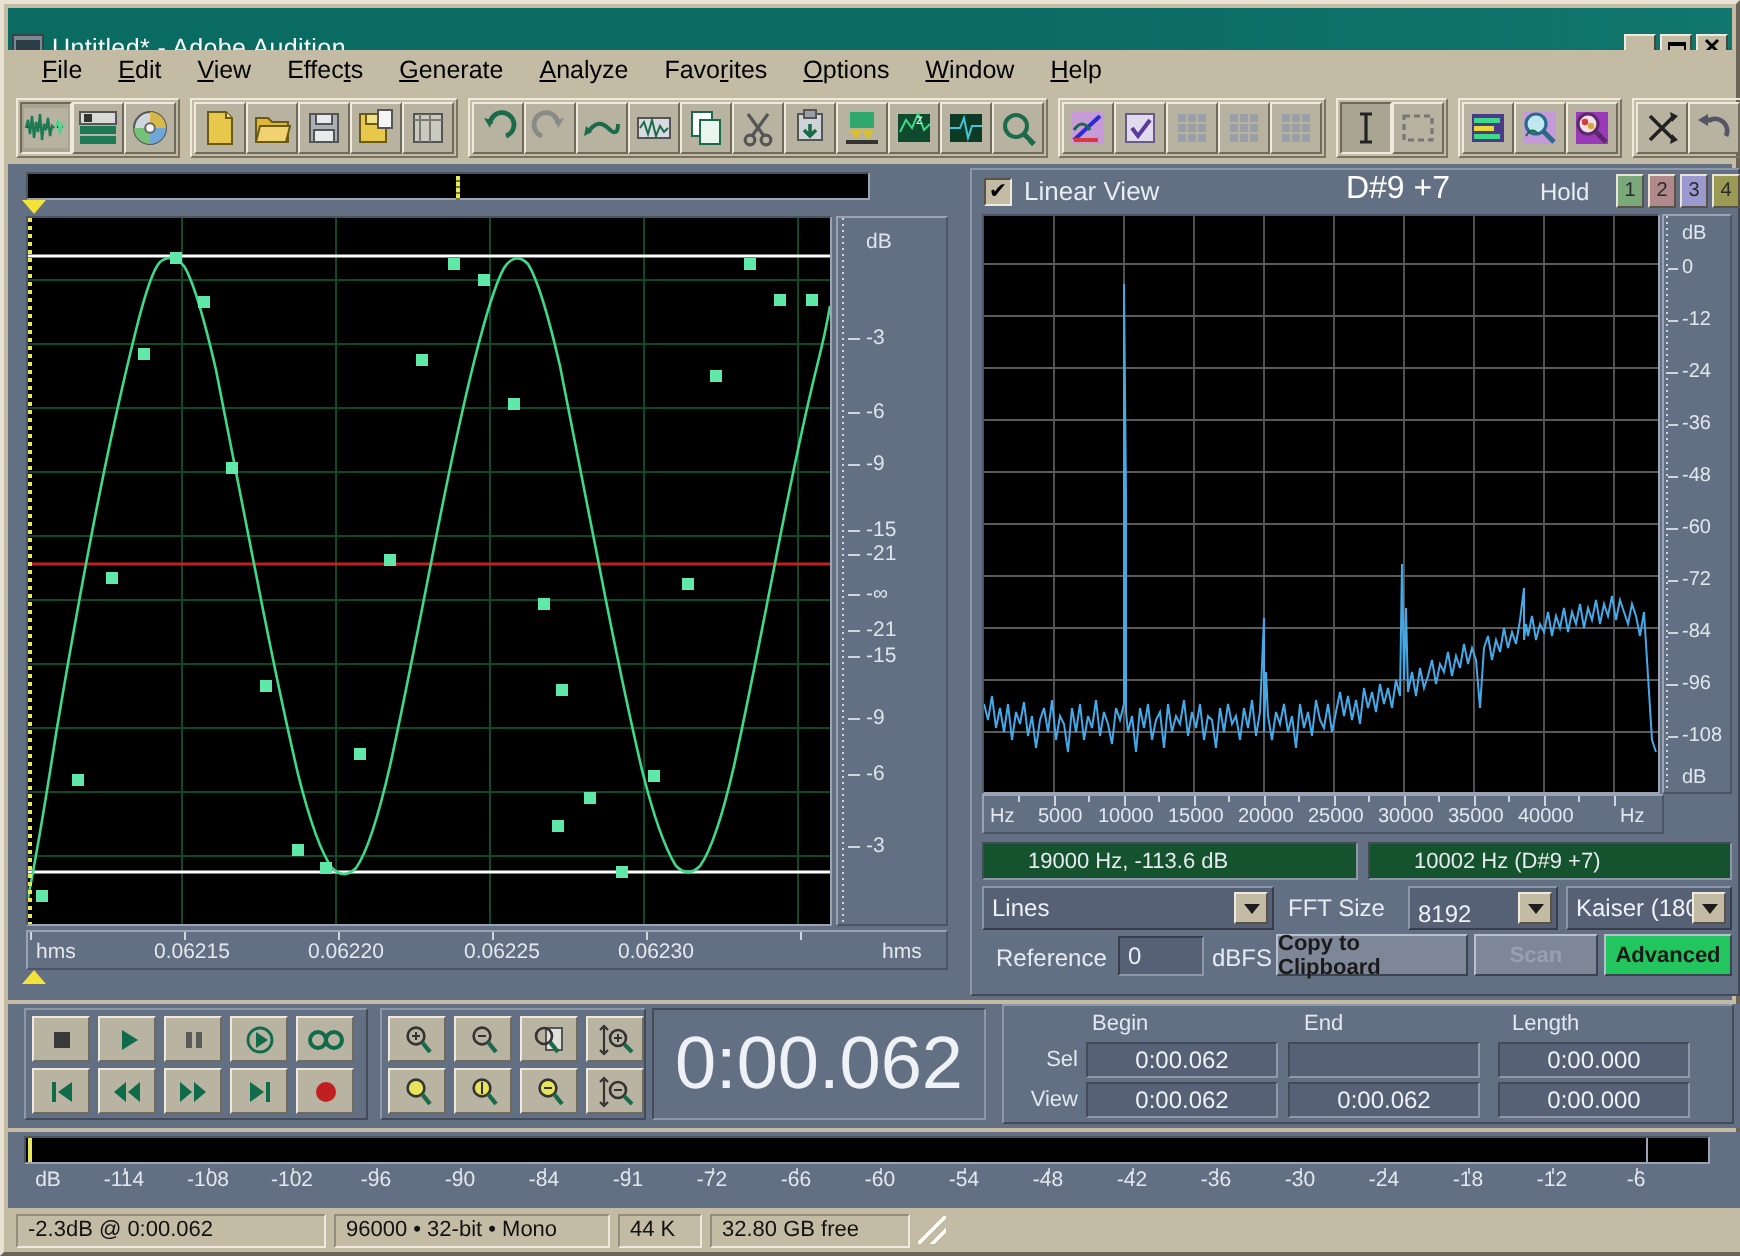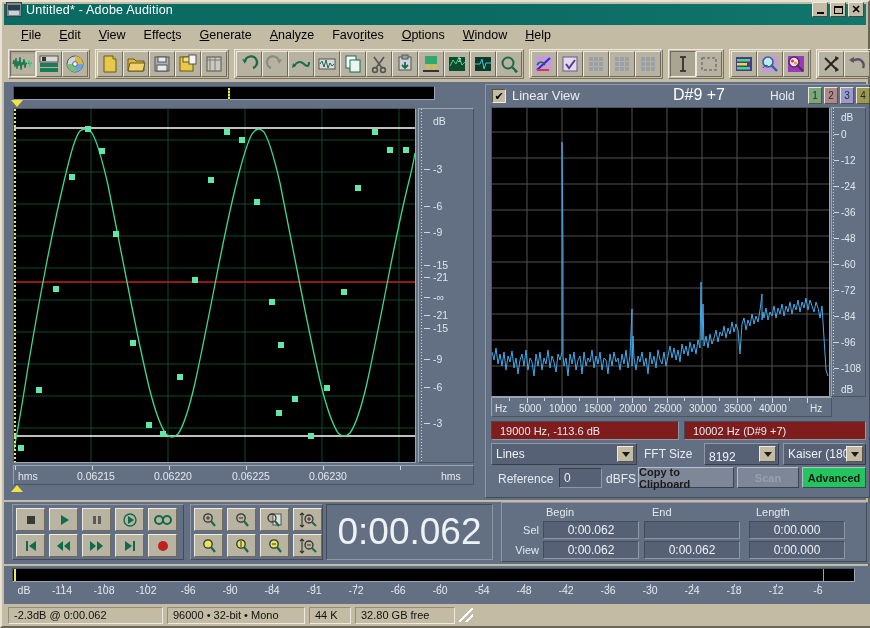--- a/index.html
+++ b/index.html
@@ -16,21 +16,21 @@
     width: 870px; height: 628px;
     background: #c3bba4;
     border: 2px solid;
     border-color: #e8e2d2 #6b6558 #6b6558 #e8e2d2;
   }
 
   
   .titlebar {
     position: absolute; left: 2px; top: 2px; right: 2px; height: 20px;
     background: linear-gradient(to right, #0a6b63, #0a6b63 55%, #11766d);
-    display: flex; align-items: flex-end;
+    display: flex; align-items: flex-start;
     padding: 13px 2px;
   }
   .title-icon {
     width: 16px; height: 15px; margin-right: 4px;
     background: #7a8a93;
     border: 1px solid #3a4448;
     position: relative; overflow: hidden;
   }
   .title-icon::before {
     content:''; position:absolute; left:1px; top:2px; width:12px; height:5px;
@@ -212,23 +212,23 @@
     border:1px solid; border-color:#9aa4b4 #4b5463 #4b5463 #9aa4b4;
     overflow:hidden;
   }
   .hz-ruler .t {
     position:absolute; top:5px; color:#e4e8ee; font-size:10px; white-space:nowrap;
   }
   .hz-ruler .tk { position:absolute; top:0; width:1px; background:#cfd6de; }
 
   .readout {
     position:absolute; height:19px;
-    background:#7f1d1d; color:#e7ebf1; font-size:11px;
+    background:#14532d; color:#e7ebf1; font-size:11px;
     border:1px solid; border-color:#434b58 #8e98a8 #8e98a8 #434b58;
-    display:flex; align-items:center; padding-left:8px;
+    display:flex; align-items:center; padding-left:22px;
   }
   .combo {
     height:22px; background:#566175; color:#eef1f5; font-size:12px;
     border:1px solid; border-color:#8e98a8 #373e49 #373e49 #8e98a8;
     display:flex; align-items:center; padding-left:4px; position:relative;
     overflow:hidden;
   }
   .combo .arrow {
     position:absolute; right:2px; top:2px; width:17px; height:16px;
     background:#c3bba4;

